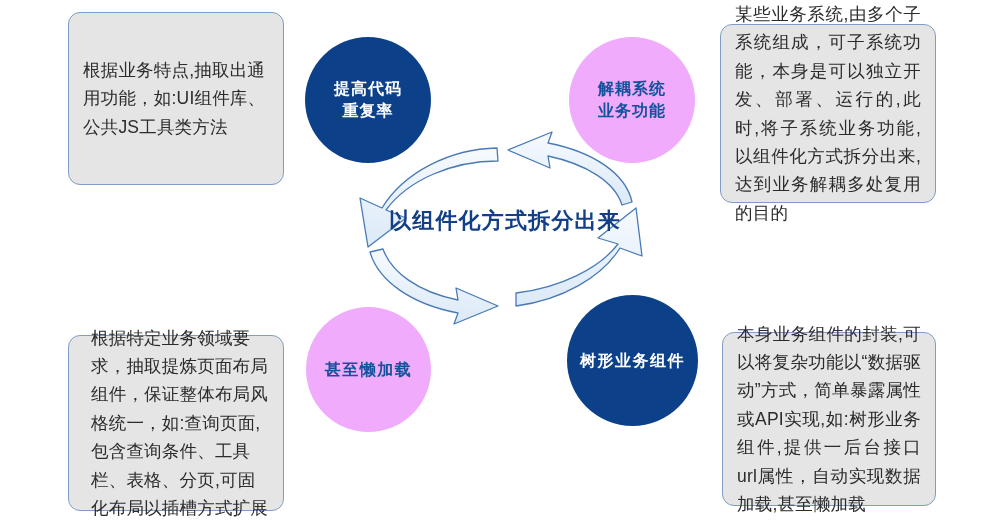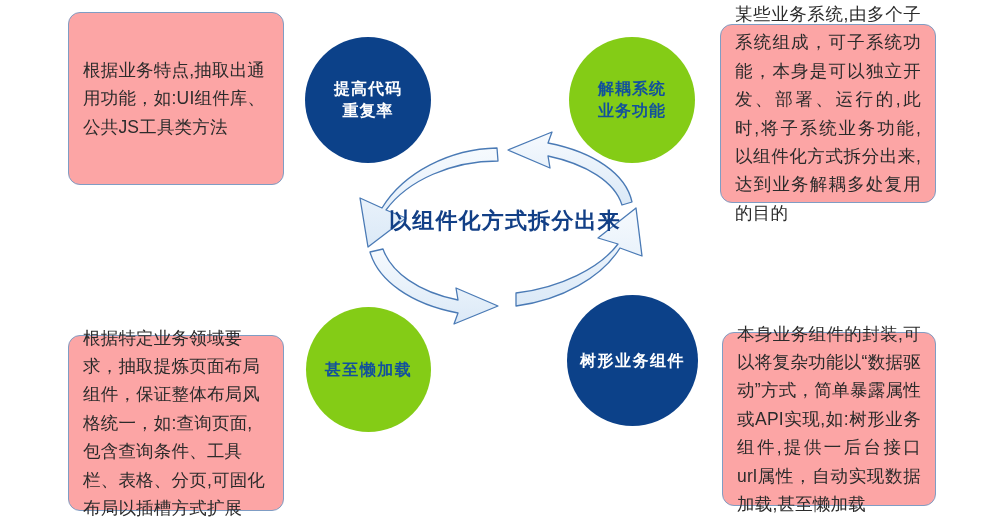--- a/index.html
+++ b/index.html
@@ -19,60 +19,60 @@
     position: absolute;
     left: 0; top: 0;
     width: 1000px;
     height: 532px;
   }
 
   
   .note {
     position: absolute;
     box-sizing: border-box;
-    background: #fca5a5;
+    background: #e5e5e5;
     border: 1.6px solid #7f9dc4;
     border-radius: 12px;
     display: flex;
     align-items: center;
     color: #2b2b2b;
     font-size: 17.5px;
     line-height: 1.62;
     letter-spacing: 0.2px;
   }
   .note .txt {
     padding: 0 14px;
     width: 100%;
     text-align: justify;
     text-justify: inter-character;
     white-space: pre-wrap;
   }
 
   #note-tl { left: 68px;  top: 12px;  width: 216px; height: 173px; }
   #note-tr { left: 720px; top: 24px;  width: 216px; height: 179px; }
-  #note-bl { left: 68px;  top: 335px; width: 216px; height: 176px; }
+  #note-bl { left: 68px;  top: 335px; width: 216px; height: 176px; padding-left: 8px; }
   #note-br { left: 722px; top: 332px; width: 214px; height: 174px; }
 
   #note-tl .txt, #note-bl .txt { text-align: left; }
 
   
   .bubble {
     position: absolute;
     border-radius: 50%;
     display: flex;
     align-items: center;
     justify-content: center;
     text-align: center;
     font-weight: bold;
     font-size: 16px;
     line-height: 1.35;
     letter-spacing: 1px;
   }
   .bubble.dark { background: #0c4189; color: #ffffff; }
-  .bubble.light { background: #84cc16; color: #12519c; }
+  .bubble.light { background: #f0abfc; color: #12519c; }
 
   #bubble-tl { left: 305px; top: 37px;  width: 126px; height: 126px; }
   #bubble-tr { left: 569px; top: 37px;  width: 126px; height: 126px; }
   #bubble-bl { left: 306px; top: 307px; width: 125px; height: 125px; }
   #bubble-br { left: 567px; top: 295px; width: 131px; height: 131px; }
 
   #bubble-bl .lbl, #bubble-br .lbl { letter-spacing: 1.5px; }
 
   
   #ring {

